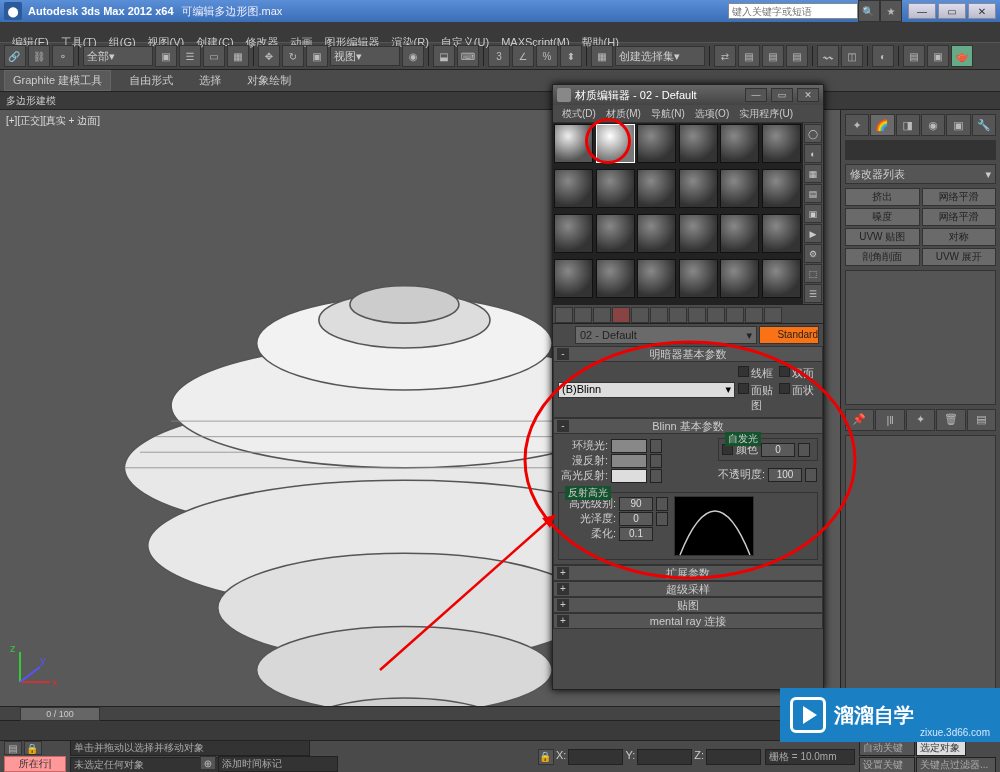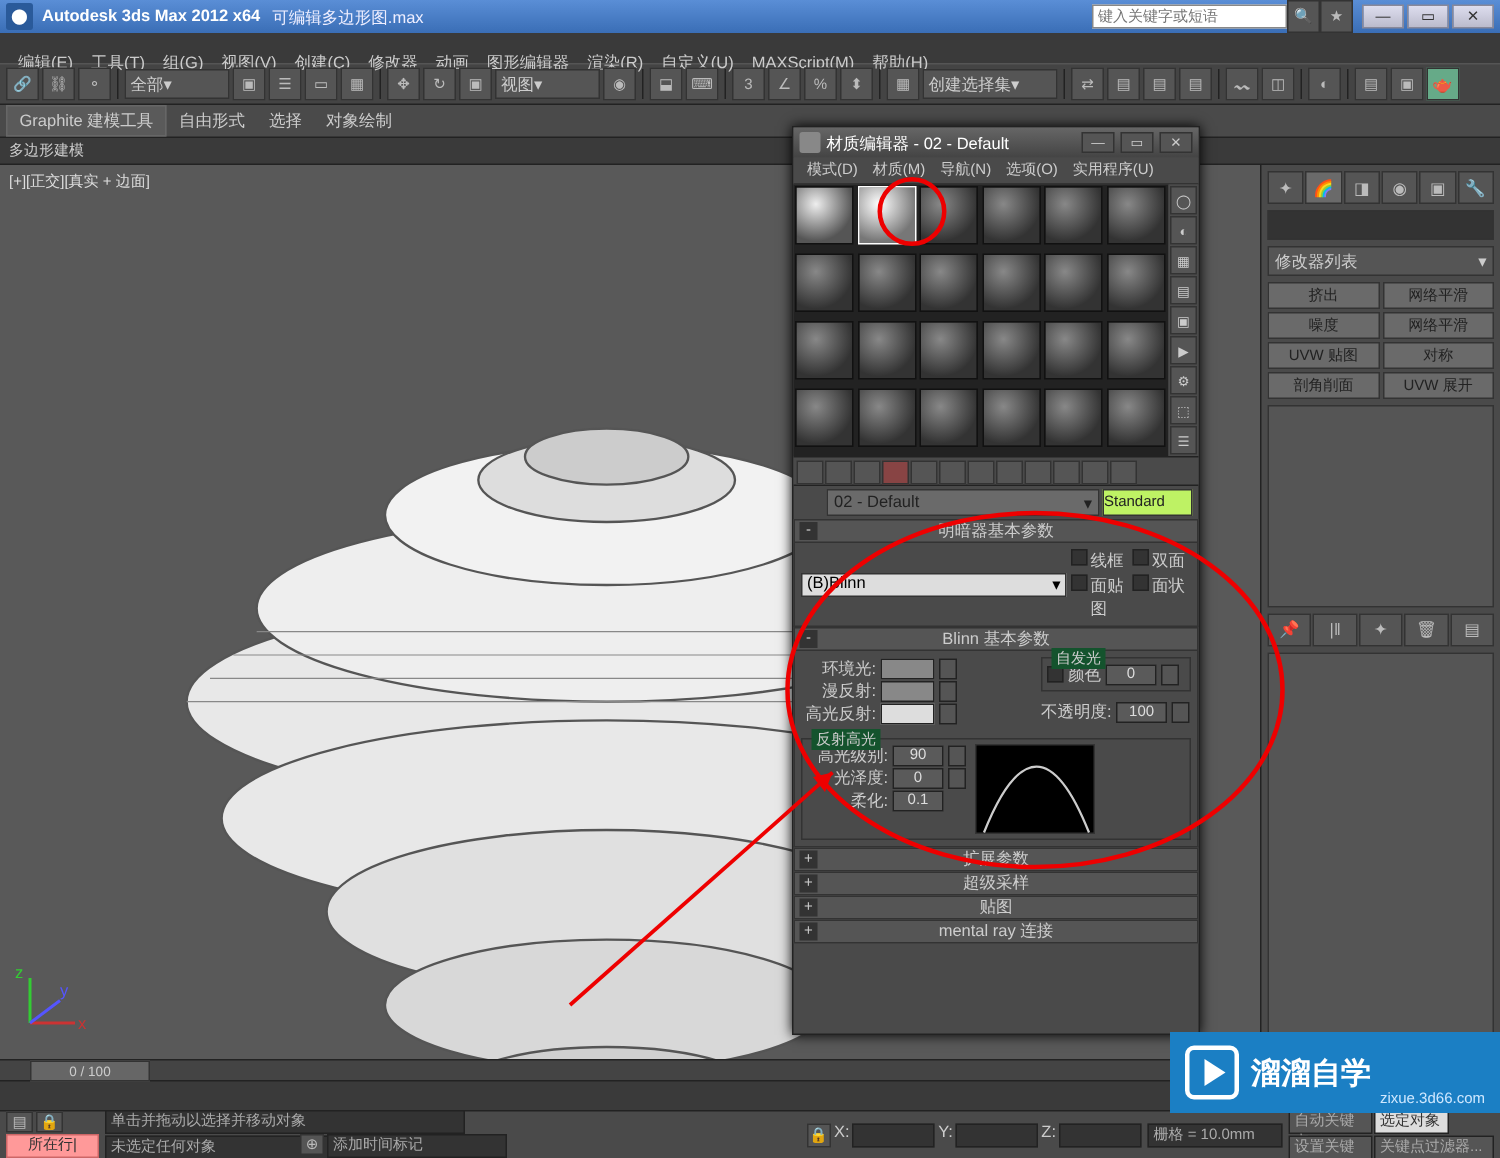--- a/index.html
+++ b/index.html
@@ -11,57 +11,57 @@
 .titlebar .t-file{color:#eef}
 .titlebar .search{width:130px;height:16px;background:#fff;border:1px solid #888;color:#999;padding:0 3px;font-size:10px}
 .titlebar .winbtns{display:flex;gap:2px;margin-left:6px}
 .titlebar .winbtns div{width:28px;height:16px;background:linear-gradient(#dde,#bbc);border:1px solid #889;display:flex;align-items:center;justify-content:center;font-size:10px;color:#333}
 .menubar{height:20px;background:#3a3a3a;display:flex;padding:10px 6px}
 .menubar .mi{padding:0 6px;line-height:20px;color:#ccc}
 .toolbar{height:28px;background:#444;border-top:1px solid #555;border-bottom:1px solid #222;display:flex;align-items:center;padding:0 4px;gap:2px}
 .tb-ico{width:22px;height:22px;background:#555;border:1px solid #333;display:flex;align-items:center;justify-content:center;color:#bbb;font-size:10px}
 .tb-sep{width:1px;height:20px;background:#222;margin:0 2px}
 .tb-dd{width:70px;height:20px;background:#555;border:1px solid #333;color:#ccc;padding:0 3px;display:flex;align-items:center;justify-content:flex-start}
-.ribbon{height:22px;background:#4a4a4a;border-bottom:1px solid #222;display:flex;align-items:center;padding:0 4px;gap:0}
+.ribbon{height:22px;background:#4a4a4a;border-bottom:1px solid #222;display:flex;align-items:center;padding:0 4px;gap:10px}
 .ribbon .rtab{padding:2px 8px;color:#ccc}
 .ribbon .rtab.active{background:#5a5a5a;border:1px solid #666}
 .subribbon{height:18px;background:#3a3a3a;border-bottom:1px solid #222;padding:0 6px;line-height:18px;color:#ccc;font-size:10px}
 .main{display:flex;height:calc(100% - 176px)}
 .viewport{flex:1;background:#595959;position:relative}
 .vp-label{position:absolute;top:4px;left:6px;font-size:10px;color:#ddd}
 .vp-canvas{position:absolute;inset:0}
 .vp-gizmo{position:absolute;bottom:14px;left:10px}
 .cmdpanel{width:160px;background:#4a4a4a;border-left:1px solid #222;padding:4px;display:flex;flex-direction:column;gap:4px}
 .cmd-tabs{display:flex;gap:1px}
 .cmd-tabs .ct{flex:1;height:22px;background:#555;border:1px solid #333;display:flex;align-items:center;justify-content:center;color:#bbb}
 .cmd-tabs .ct.sel{background:#6a6a6a}
 .cmd-row{height:20px;background:#555;border:1px solid #333;display:flex;align-items:center;padding:0 4px;color:#ccc}
 .cmd-grid{display:grid;grid-template-columns:1fr 1fr;gap:2px}
 .cmd-grid .cb{height:18px;background:#6a6a6a;border:1px solid #333;color:#222;display:flex;align-items:center;justify-content:center;font-size:10px}
 .cmd-blank{flex:1;background:#555;border:1px solid #333}
 
-.matwin{position:absolute;left:528px;top:84px;width:272px;height:606px;background:#4a4a4a;border:1px solid #222;box-shadow:0 0 8px #000;display:flex;flex-direction:column}
+.matwin{position:absolute;left:552px;top:84px;width:272px;height:606px;background:#4a4a4a;border:1px solid #222;box-shadow:0 0 8px #000;display:flex;flex-direction:column}
 .mw-title{height:20px;background:linear-gradient(#666,#444);display:flex;align-items:center;padding:0 4px;gap:4px}
 .mw-title .ico{width:14px;height:14px;background:#888;border-radius:2px}
 .mw-title .txt{flex:1;color:#fff;font-size:11px}
 .mw-title .wb{width:22px;height:14px;background:#555;border:1px solid #333;display:flex;align-items:center;justify-content:center;font-size:9px}
 .mw-menu{height:18px;background:#4a4a4a;display:flex;padding:0 4px;border-bottom:1px solid #333}
 .mw-menu .mm{padding:0 5px;line-height:18px;color:#ccc;font-size:10px}
 .mw-slots{display:flex}
 .mw-grid{display:grid;grid-template-columns:repeat(6,1fr);gap:1px;background:#222;padding:1px;flex:1}
 .mw-slot{width:39px;height:39px;background:radial-gradient(circle at 35% 30%,#888,#333 70%);border:1px solid #111}
 .mw-slot.sel{background:radial-gradient(circle at 35% 30%,#fff,#777 70%);border:1px solid #fff}
 .mw-slot.br{background:radial-gradient(circle at 35% 30%,#eee,#555 70%)}
 .mw-side{width:20px;background:#4a4a4a;display:flex;flex-direction:column;gap:1px;padding:1px}
 .mw-side .sb{height:19px;background:#555;border:1px solid #333;display:flex;align-items:center;justify-content:center;font-size:9px}
 .mw-tools{height:20px;background:#4a4a4a;display:flex;gap:1px;padding:2px;border-top:1px solid #222;border-bottom:1px solid #222}
 .mw-tools .mt{width:18px;height:16px;background:#555;border:1px solid #333}
 .mw-matname{height:22px;display:flex;align-items:center;gap:2px;padding:2px 4px}
 .mw-matname .dd{flex:1;height:18px;background:#6a6a6a;border:1px solid #333;color:#222;display:flex;align-items:center;justify-content:space-between;padding:0 4px;font-size:10px}
-.mw-matname .btn{width:60px;height:18px;background:#bef264;border:1px solid #333;color:#222;text-align:left;line-height:16px;font-size:10px}
+.mw-matname .btn{width:60px;height:18px;background:#f97316;border:1px solid #333;color:#222;text-align:right;line-height:16px;font-size:10px}
 .mw-roll{display:flex;flex-direction:column}
 .roll-head{height:16px;background:#555;border:1px solid #333;color:#ccc;text-align:center;line-height:14px;font-size:10px;position:relative}
 .roll-head .pm{position:absolute;left:3px;top:1px;width:12px;height:12px;background:#333;color:#ccc;text-align:center;line-height:12px;font-size:10px}
 .roll-body{background:#4a4a4a;border:1px solid #333;border-top:none;padding:4px;display:flex;flex-direction:column;gap:3px}
 .row{display:flex;align-items:center;gap:3px;font-size:10px;color:#ccc}
 .row .lbl{text-align:right}
 .row .swatch{width:36px;height:14px;background:#888;border:1px solid #222}
 .row .spin{width:34px;height:14px;background:#5a5a5a;border:1px solid #222;color:#ddd;text-align:center;line-height:12px;font-size:10px}
 .row .chk{width:11px;height:11px;background:#888;border:1px solid #222}
 .row .chk.c{background:#333}

